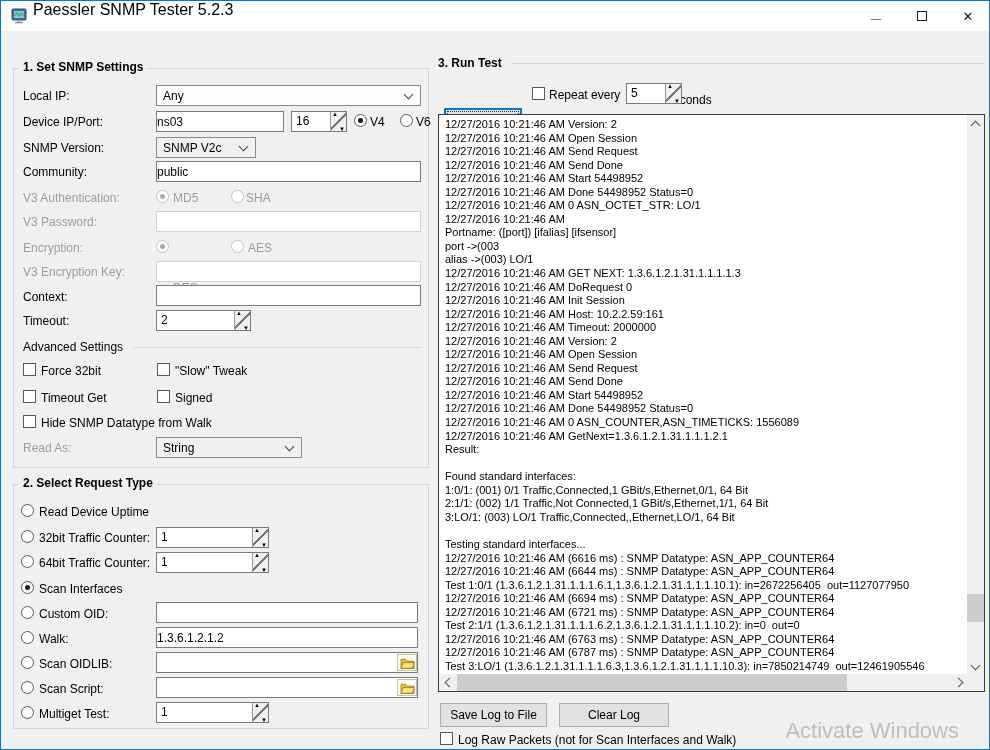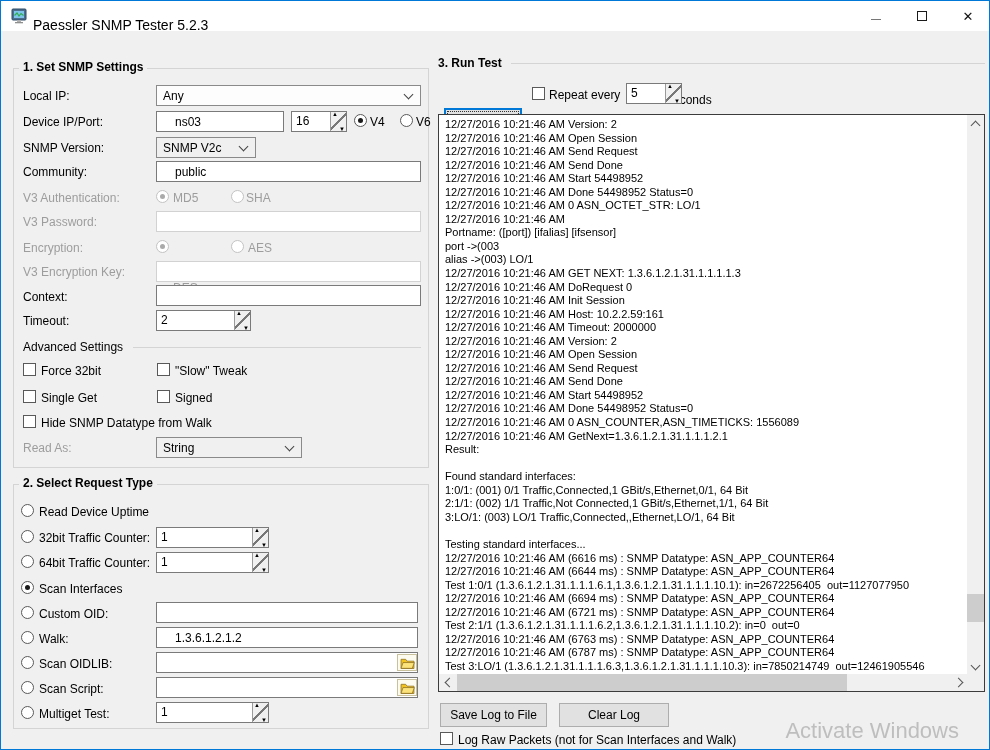--- a/index.html
+++ b/index.html
@@ -6,37 +6,37 @@
   html,body { background:#cccccc; }
   #app {
     position:relative; width:990px; height:750px;
     border:1px solid #0078d7; background:#f0f0f0;
     font-family:"Liberation Sans", sans-serif; font-size:12px; color:#000;
     overflow:hidden;
   }
   
   .titlebar { position:absolute; left:0; top:0; width:100%; height:30px; background:#fff; }
   .app-icon { position:absolute; left:10px; top:7px; width:16px; height:16px; }
-  .title-text { position:absolute; left:32px; top:16px; font-size:14px; white-space:nowrap; }
+  .title-text { position:absolute; left:32px; top:0; font-size:16px; white-space:nowrap; }
   .wbtn { position:absolute; top:0; width:46px; height:30px; display:flex; align-items:center; justify-content:center; }
   .min-glyph { width:10px; border-top:1px solid #777; margin-top:6px; }
   .max-glyph { width:10px; height:10px; border:1px solid #1a1a1a; }
   .close-glyph { font-size:13px; color:#111; line-height:1; }
   
   .menubar { position:absolute; left:0; top:30px; width:100%; height:22px; background:#fff; }
   .menu-item { position:absolute; top:3px; padding:1px 6px; font-size:12px; cursor:default; }
   
   .groupbox { position:absolute; border:1px solid #d4d4d4; }
   .gtitle { position:absolute; background:#f0f0f0; font-weight:bold; font-size:12px; padding:0 4px; white-space:nowrap; }
   .divline { position:absolute; border-top:1px solid #d4d4d4; }
   
   .lbl { position:absolute; font-size:12px; white-space:nowrap; }
   .lbl.dis { color:#9d9d9d; }
   .edit { position:absolute; height:21px; background:#fff; border:1px solid #7a7a7a;
-          font-family:"Liberation Sans",sans-serif; font-size:12px; padding:0 18px; outline:none; }
+          font-family:"Liberation Sans",sans-serif; font-size:12px; padding:0 0; outline:none; }
   .edit.dis { border-color:#d2d2d2; }
   .combo { position:absolute; height:21px; background:#f0f0f0; border:1px solid #8a8a8a;
            font-size:12px; padding:3px 20px 0 6px; cursor:default; white-space:nowrap; }
   .combo.white { background:#fdfdfd; }
   .chev { position:absolute; width:7px; height:7px; border-right:1.5px solid #444;
           border-bottom:1.5px solid #444; transform:rotate(45deg); }
   .combo .chev { right:8px; top:5px; }
   .spin { position:absolute; height:21px; background:#fff; border:1px solid #7a7a7a; display:flex; }
   .spin-val { flex:1; font-size:12px; padding:2px 0 0 4px; overflow:hidden; }
   .spin-btns { width:16px; border-left:1px solid #9a9a9a; position:relative;
@@ -155,21 +155,21 @@
 
   <span class="lbl" style="left:22px; top:339px;">Advanced Settings</span>
   <div class="divline" style="left:132px; top:346px; width:288px;"></div>
 
   <span class="check" style="left:22px; top:362px;"></span>
   <span class="lbl" style="left:40px; top:363px;">Force 32bit</span>
   <span class="check" style="left:156px; top:362px;"></span>
   <span class="lbl" style="left:174px; top:363px;">"Slow" Tweak</span>
 
   <span class="check" style="left:22px; top:389px;"></span>
-  <span class="lbl" style="left:40px; top:390px;">Single Get</span>
+  <span class="lbl" style="left:40px; top:390px;">Timeout Get</span>
   <span class="check" style="left:156px; top:389px;"></span>
   <span class="lbl" style="left:174px; top:390px;">Signed</span>
 
   <span class="check" style="left:22px; top:414px;"></span>
   <span class="lbl" style="left:40px; top:415px;">Hide SNMP Datatype from Walk</span>
 
   <span class="lbl dis" style="left:22px; top:440px;">Read As:</span>
   <div class="combo" style="left:155px; top:436px; width:146px;">
     <span>String</span>
     <span class="chev"></span>

